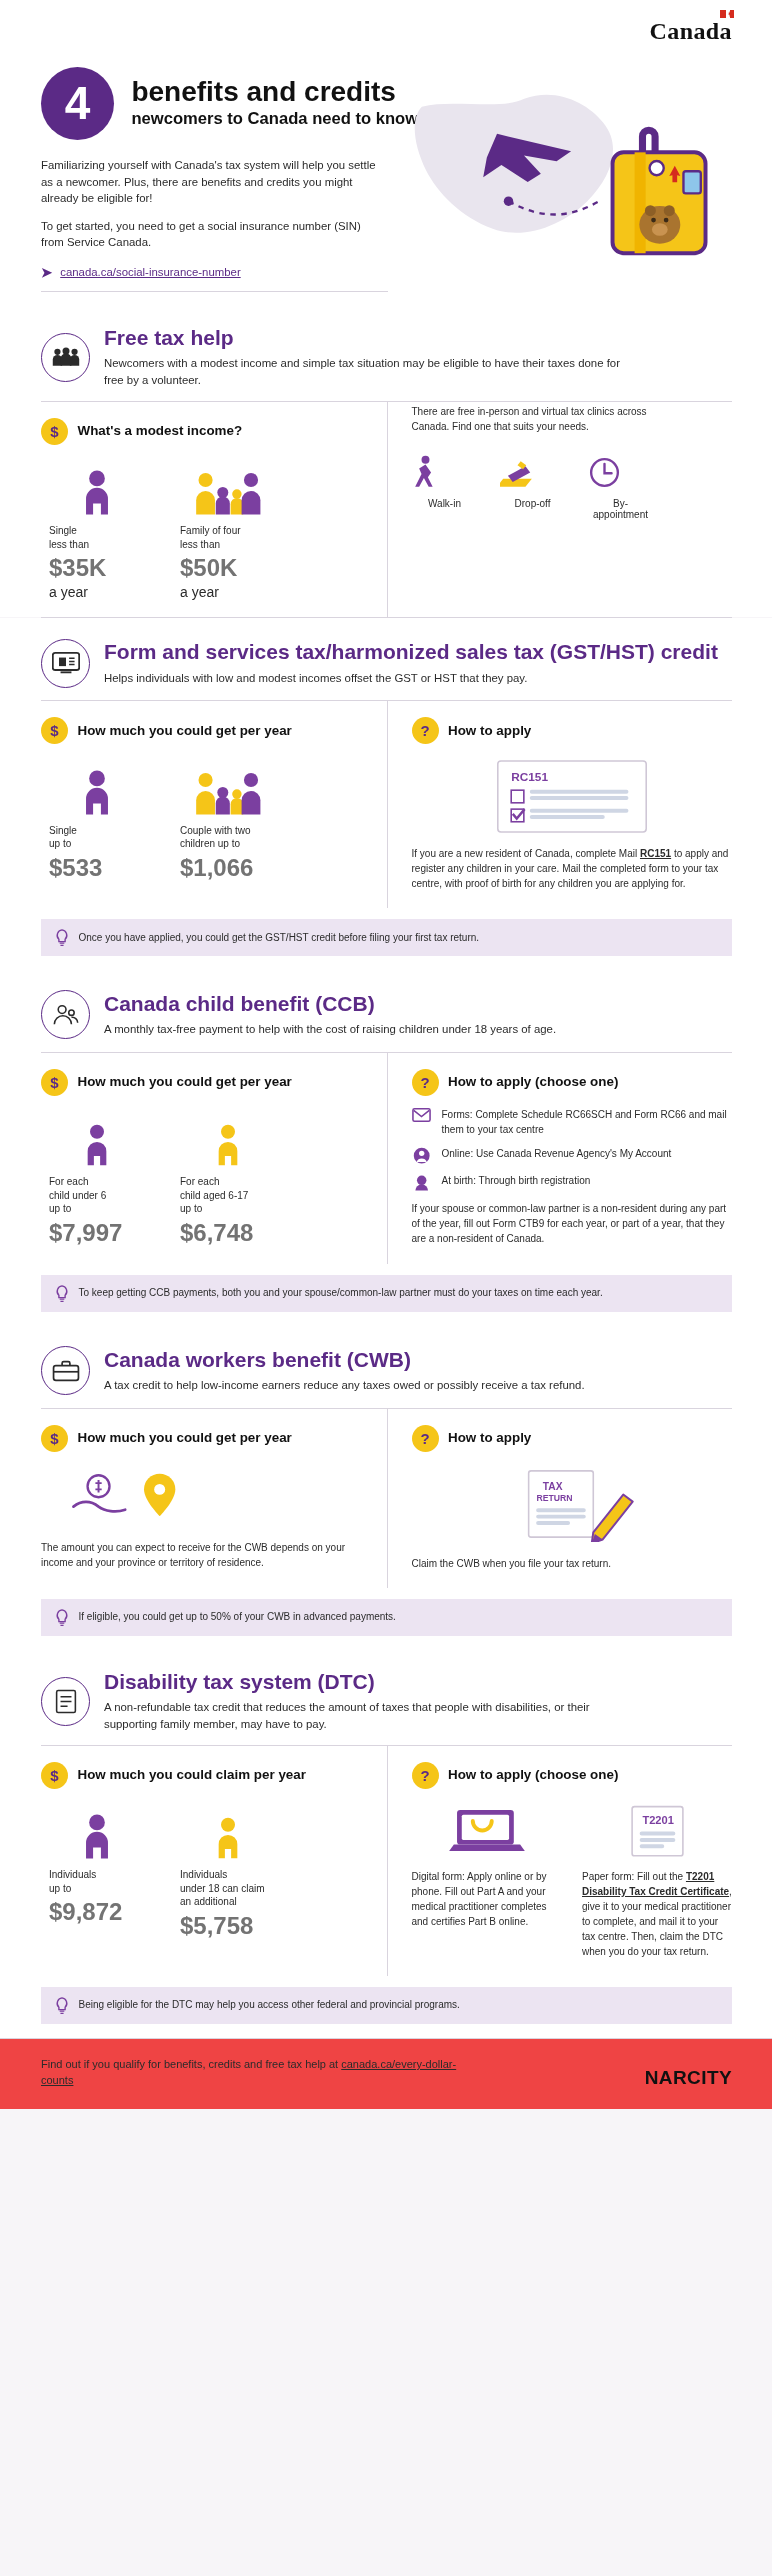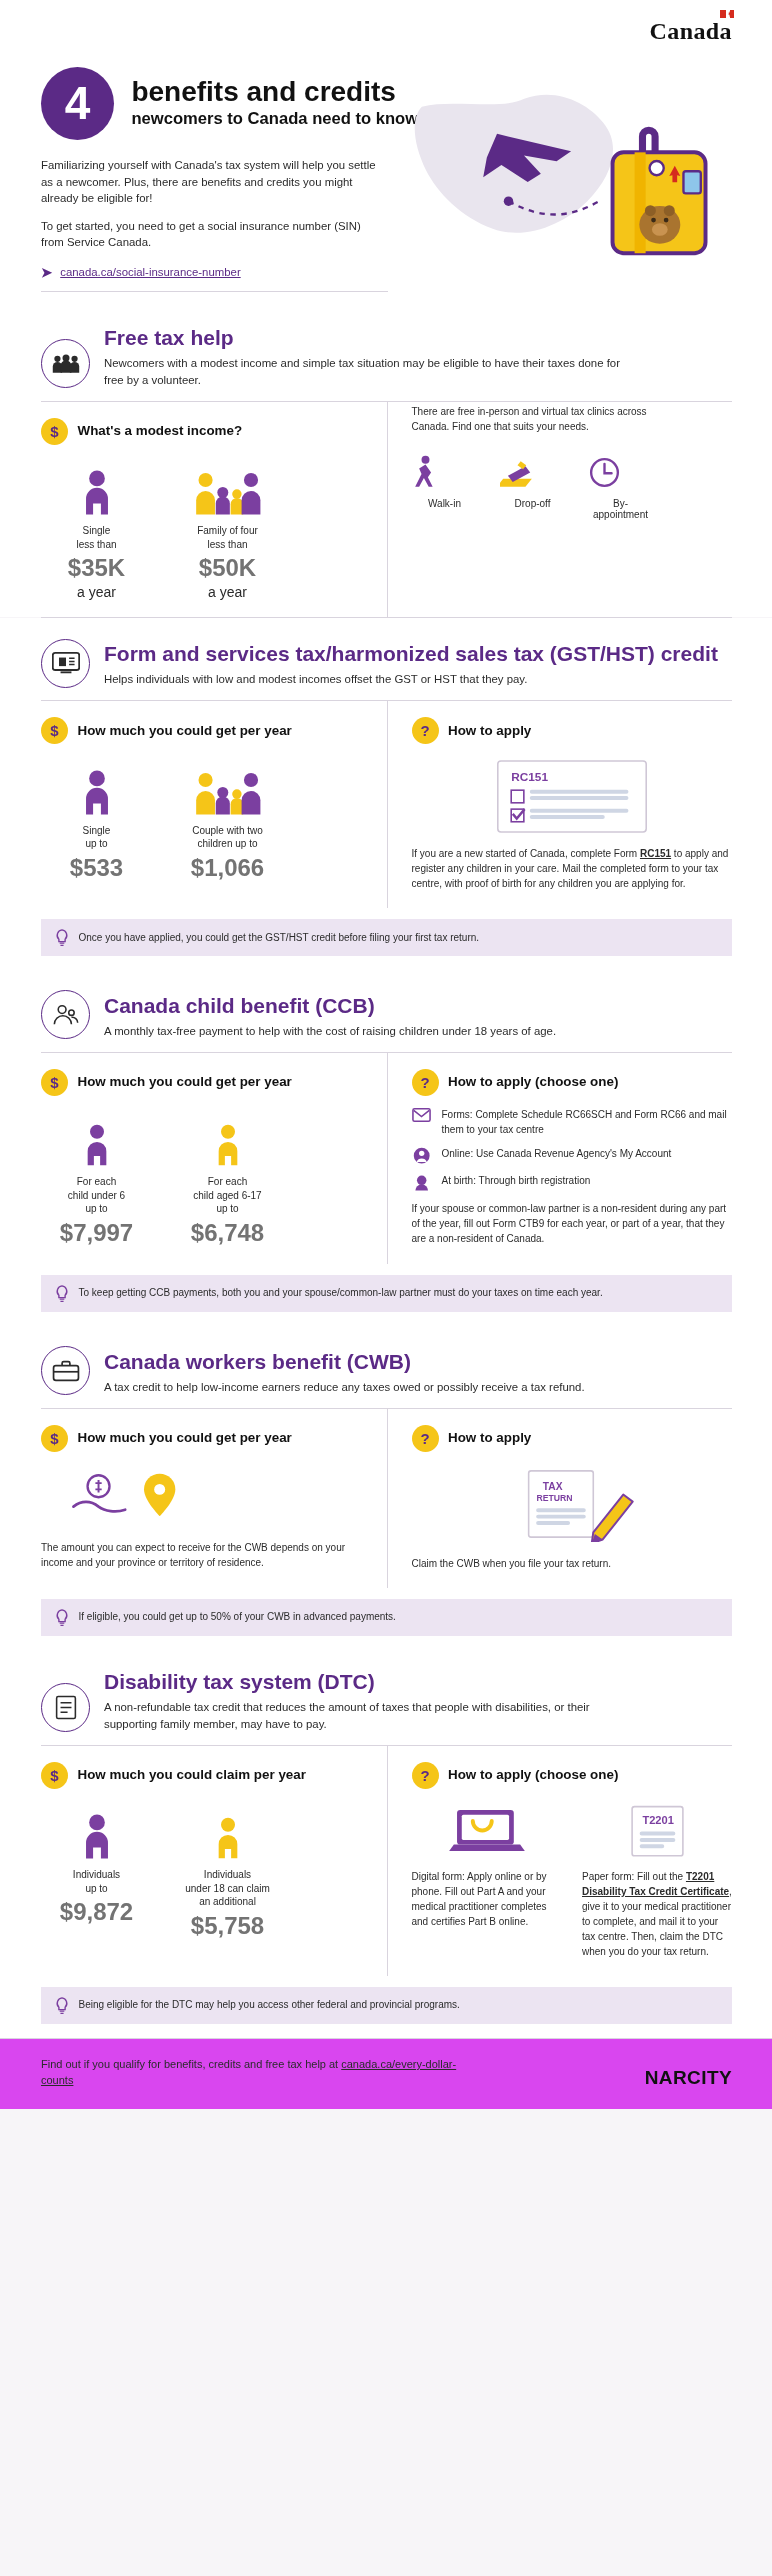--- a/index.html
+++ b/index.html
@@ -85,21 +85,21 @@
     border-bottom: 0.8px solid #d9d4de;
     padding-bottom: 11px;
   }
   .chev { color: #5b2a86; font-size: 13.4px; font-weight: bold; }
   .link-row a { color: #5b2a86; font-size: 11.4px; text-decoration: underline; }
   .hero-art { position: absolute; right: 28px; top: 20.5px; width: 339px; height: 197px; }
 
   
   .section { background: #ffffff; padding: 0 41px; }
   .divider { height: 0.8px; background: #d9d4de; margin: 0 41px; }
-  .sec-head { display: flex; gap: 14px; align-items: flex-end; padding: 20.5px 0 12.6px 0; }
+  .sec-head { display: flex; gap: 14px; align-items: center; padding: 20.5px 0 12.6px 0; }
   .sec-icon {
     width: 49px; height: 49px; border-radius: 50%;
     border: 1.6px solid #5b2a86; flex: 0 0 auto;
     display: flex; align-items: center; justify-content: center;
     background: #fff;
   }
   .sec-title { font-size: 21px; font-weight: bold; color: #5b2a86; line-height: 1.12; }
   .sec-sub { font-size: 11.4px; line-height: 1.45; margin-top: 5.5px; max-width: 521px; }
 
   
@@ -110,21 +110,21 @@
   .panel-head { display: flex; align-items: center; gap: 9.5px; }
   .badge {
     width: 27px; height: 27px; border-radius: 50%;
     background: #f5c518; color: #5b2a86;
     display: flex; align-items: center; justify-content: center;
     font-size: 15px; font-weight: bold; flex: 0 0 auto;
   }
   .panel-title { font-size: 13.4px; font-weight: bold; color: #111; line-height: 1.2; }
 
   .figures { display: flex; gap: 36px; margin-top: 17.4px; padding-left: 8px; }
-  .figure { text-align: center; min-width: 95px; }
+  .figure { min-width: 95px; }
   .fig-art { height: 54px; display: flex; align-items: flex-end; justify-content: center; }
   .fig-cap { font-size: 10px; line-height: 1.35; margin-top: 8px; }
   .fig-amount { font-size: 24px; font-weight: bold; color: #737373; margin-top: 3.2px; }
   .fig-note { font-size: 14px; margin-top: 1.6px; }
 
   .para { font-size: 10px; line-height: 1.5; }
   .para u { text-decoration: underline; }
 
   
   .tip {
@@ -145,21 +145,21 @@
   .clinic-item .lbl { font-size: 10px; margin-top: 8px; }
 
   
   .apply-list { margin-top: 12.6px; }
   .apply-item { display: flex; gap: 9.5px; align-items: flex-start; margin-bottom: 9.5px; }
   .apply-item .ic { flex: 0 0 auto; width: 20.5px; display:flex; justify-content:center; }
   .apply-item .tx { font-size: 10px; line-height: 1.45; }
 
   
   .footer {
-    background: #d946ef;
+    background: #ef4444;
     padding: 17.4px 41px 20.5px 41px;
     display: flex; align-items: flex-end; justify-content: space-between;
     border-top: 0.8px solid #d9d4de;
   }
   .footer-text { font-size: 11px; line-height: 1.5; max-width: 442px; }
   .footer-text u { text-decoration: underline; }
   .narcity { font-size: 19px; font-weight: bold; letter-spacing: 0.4px; color: #111; }
   svg { display: block; }
 </style>
 </head>
@@ -367,21 +367,21 @@
           <svg width="150" height="73" viewBox="0 0 190 92">
             <rect x="1" y="1" width="188" height="90" rx="4" fill="#ffffff" stroke="#cfc7d6" stroke-width="2"></rect>
             <text x="18" y="26" font-family="Liberation Sans, sans-serif" font-size="15" font-weight="bold" fill="#7b3fa0">RC151</text>
             <rect x="18" y="38" width="16" height="16" fill="none" stroke="#7b3fa0" stroke-width="2"></rect>
             <rect x="18" y="62" width="16" height="16" fill="none" stroke="#7b3fa0" stroke-width="2"></rect>
             <path d="M20 68 l5 6 l10 -12" stroke="#7b3fa0" stroke-width="3" fill="none"></path>
             <path d="M44 40 h120 M44 48 h120 M44 64 h120 M44 72 h90" stroke="#cfd6e4" stroke-width="5" stroke-linecap="round"></path>
           </svg>
         </div>
         <div class="para">
-          <span>If you are a new started of Canada, complete Form </span><u><strong>RC151</strong></u><span> to apply and register any children in your care. Mail the completed form to your tax centre, with proof of birth for any children you are applying for.</span>
+          <span>If you are a new resident of Canada, complete Mail </span><u><strong>RC151</strong></u><span> to apply and register any children in your care. Mail the completed form to your tax centre, with proof of birth for any children you are applying for.</span>
         </div>
       </div>
     </div>
   </div>
 
   <div style="background:#fff; padding:11px 0 14px 0;">
     <div class="tip">
       <span class="bulb">
         <svg width="14" height="17.4" viewBox="0 0 18 22">
             <path d="M9 1 a7 7 0 0 1 4 12 v3 h-8 v-3 a7 7 0 0 1 4 -12 z" fill="none" stroke="#7b3fa0" stroke-width="1.8"></path>

